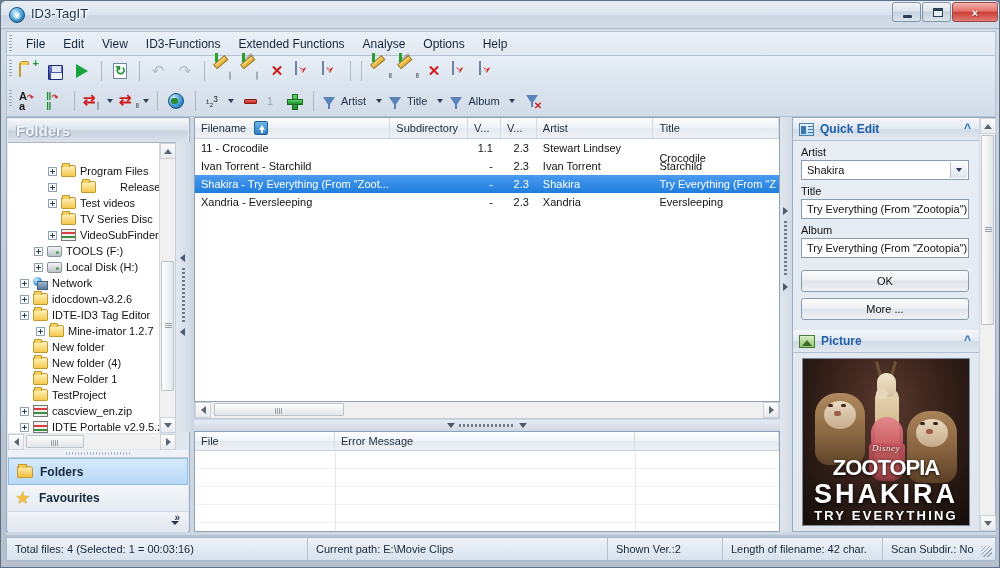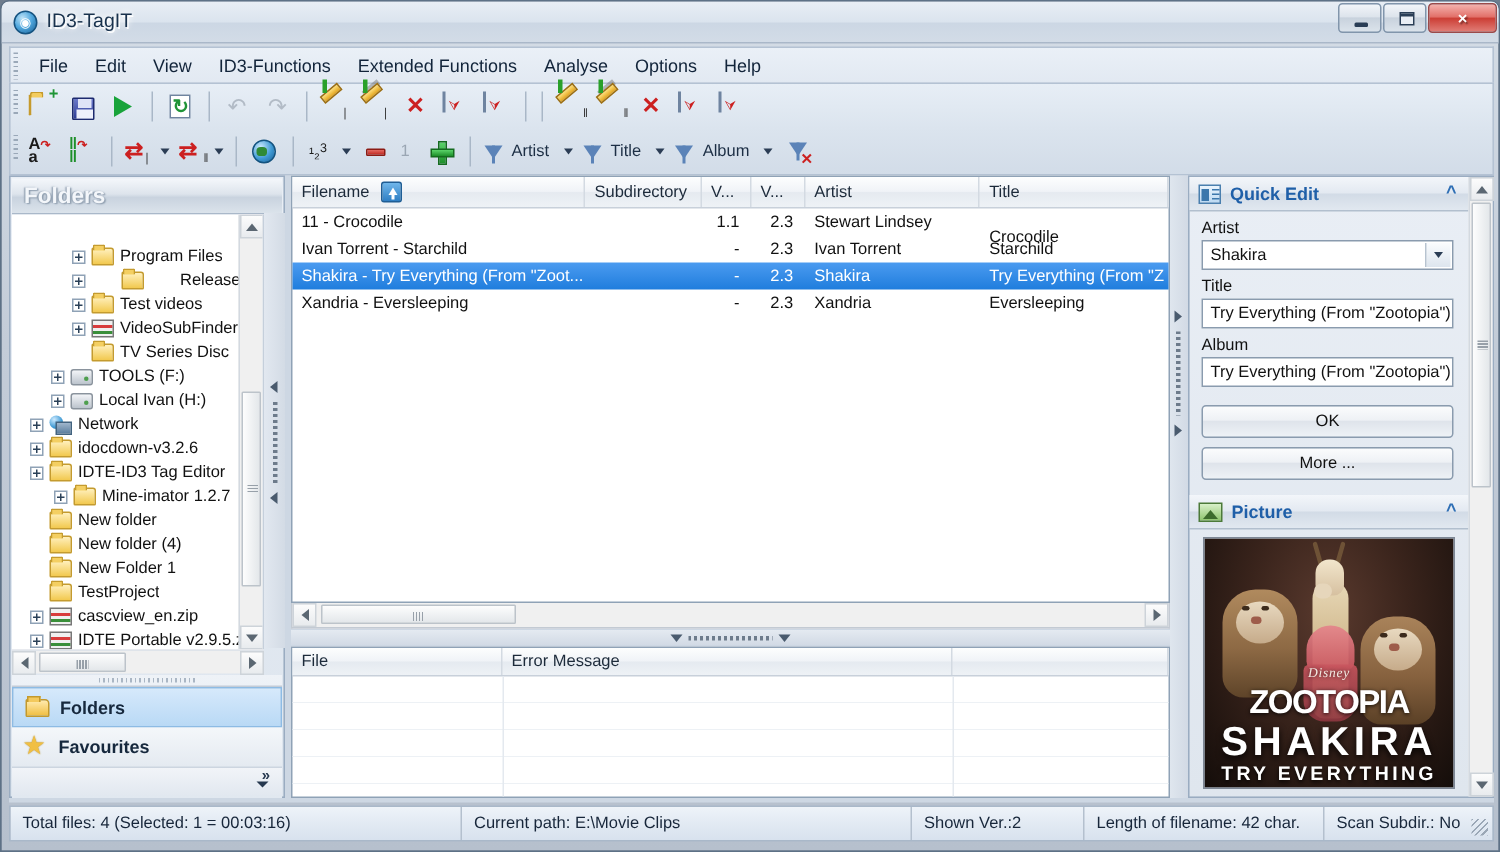--- a/index.html
+++ b/index.html
@@ -580,38 +580,38 @@
             <span class="expander"></span>
             <span class="ficon"></span>
             <span class="tlabel">Release_x64</span>
           </div>
           <div class="tnode" style="padding-left:40px;">
             <span class="expander"></span>
             <span class="ficon"></span>
             <span class="tlabel">Test videos</span>
           </div>
           <div class="tnode" style="padding-left:40px;">
+            <span class="expander none"></span>
+            <span class="ficon"></span>
+            <span class="tlabel">TV Series Disc</span>
+          </div>
+          <div class="tnode" style="padding-left:40px;">
             <span class="expander"></span>
             <span class="zipicon"></span>
             <span class="tlabel">VideoSubFinder</span>
           </div>
-          <div class="tnode" style="padding-left:40px;">
-            <span class="expander none"></span>
-            <span class="ficon"></span>
-            <span class="tlabel">TV Series Disc</span>
-          </div>
           <div class="tnode" style="padding-left:26px;">
             <span class="expander"></span>
             <span class="driveicon"></span>
             <span class="tlabel">TOOLS (F:)</span>
           </div>
           <div class="tnode" style="padding-left:26px;">
             <span class="expander"></span>
             <span class="driveicon"></span>
-            <span class="tlabel">Local Ivan (H:)</span>
+            <span class="tlabel">Local Disk (H:)</span>
           </div>
           <div class="tnode" style="padding-left:12px;">
             <span class="expander"></span>
             <span class="neticon"></span>
             <span class="tlabel">Network</span>
           </div>
           <div class="tnode" style="padding-left:12px;">
             <span class="expander"></span>
             <span class="ficon"></span>
             <span class="tlabel">idocdown-v3.2.6</span>

